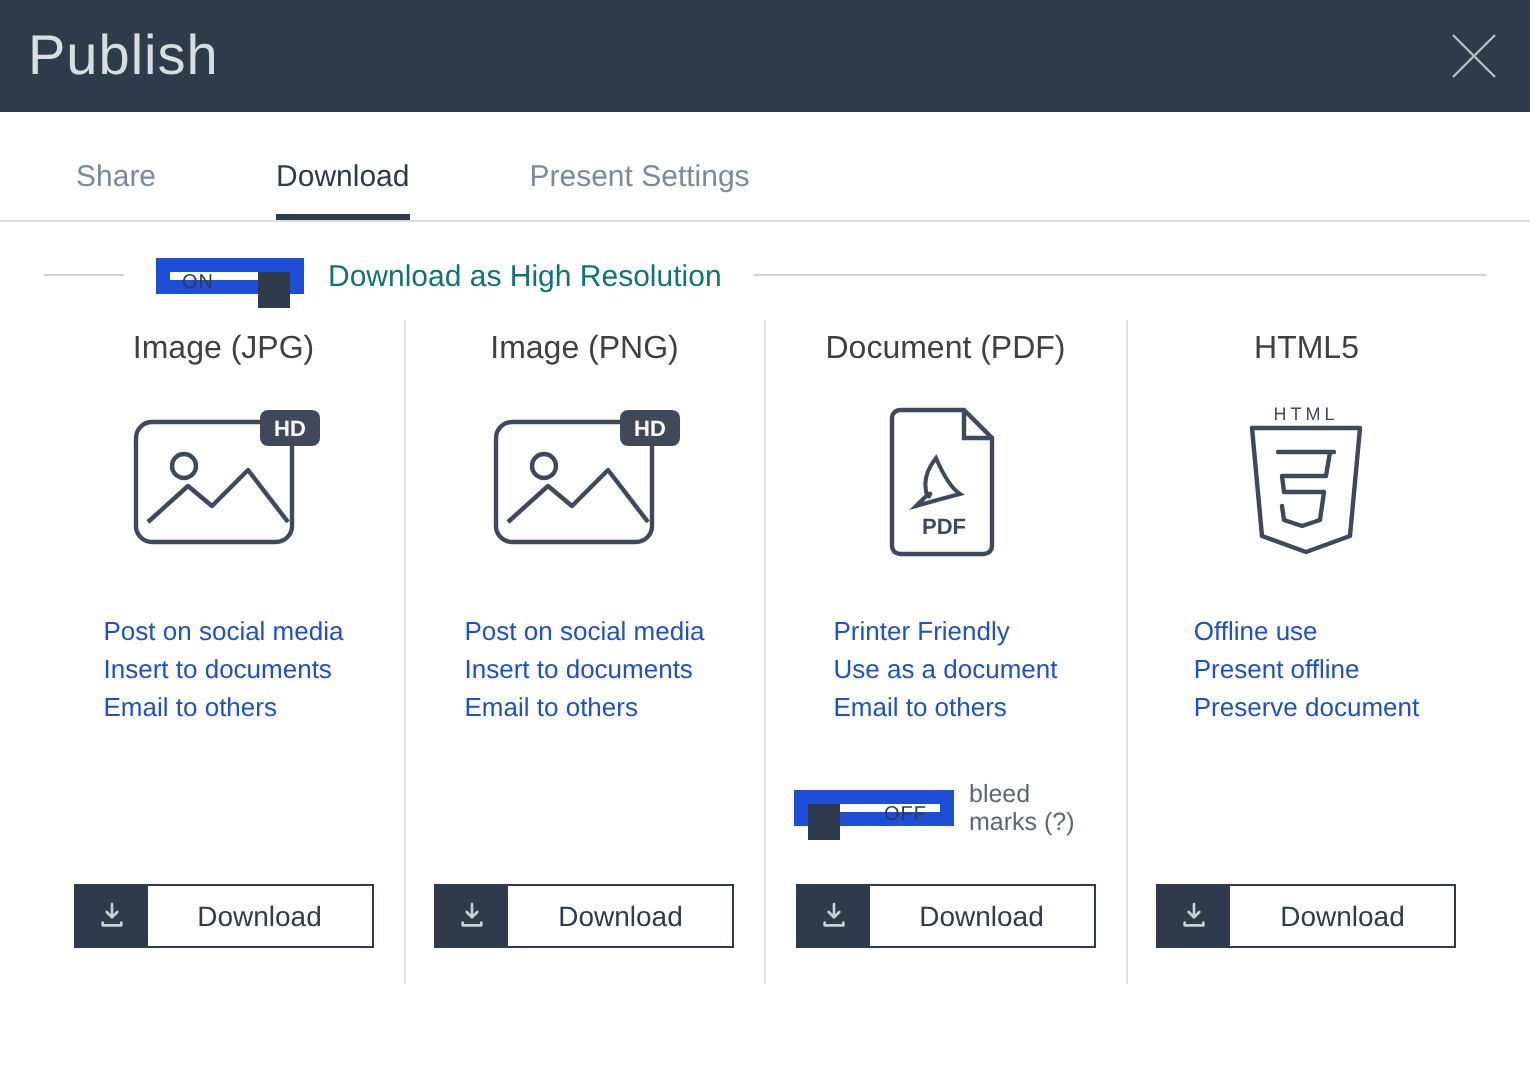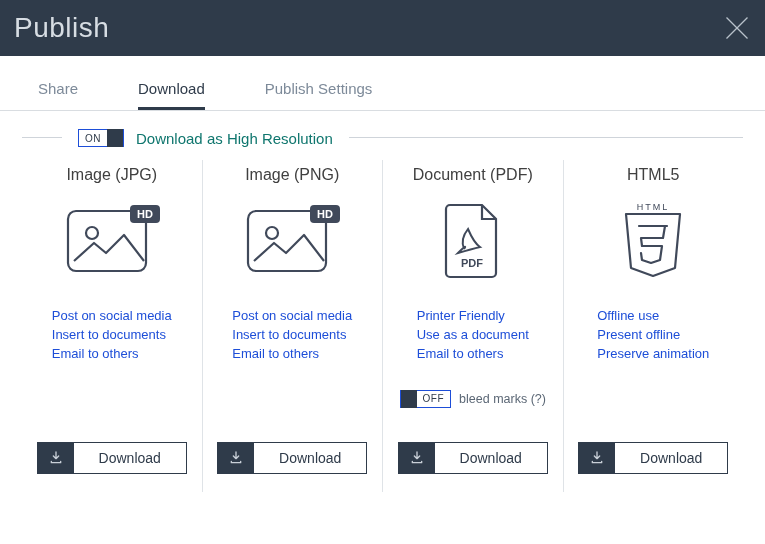--- a/index.html
+++ b/index.html
@@ -66,26 +66,27 @@
     left: 40px;
     background: #fff;
     padding: 0 16px;
     display: flex;
     align-items: center;
     gap: 12px;
     height: 28px;
   }
   .toggle {
     display: inline-flex;
-    align-items: center;
-    border: 1px solid #1d4ed8;
+    align-items: flex-start;
+    border: 7px solid #1d4ed8;
     height: 18px;
     font-size: 10px;
     cursor: pointer;
     user-select: none;
+    gap: 16px;
   }
   .toggle .lbl {
     padding: 0 6px;
     color: #2f3b4a;
     letter-spacing: 0.5px;
   }
   .toggle .knob {
     width: 16px;
     height: 18px;
     background: #2f3b4a;
@@ -176,21 +177,21 @@
     <svg viewBox="0 0 24 24">
       <line x1="3" y1="3" x2="21" y2="21" stroke="#b8c1cb" stroke-width="1"></line>
       <line x1="21" y1="3" x2="3" y2="21" stroke="#b8c1cb" stroke-width="1"></line>
     </svg>
   </div>
 </div>
 
 <div class="tabs">
   <div class="tab">Share</div>
   <div class="tab active">Download</div>
-  <div class="tab">Publish Settings</div>
+  <div class="tab">Present Settings</div>
 </div>
 
 <div class="content">
   <div class="fieldset">
     <div class="legend-row">
       <span class="toggle">
         <span class="lbl">ON</span>
         <span class="knob"></span>
       </span>
       <span class="toggle-label">Download as High Resolution</span>
@@ -287,21 +288,21 @@
         <div class="card-icon">
           <svg width="74" height="82" viewBox="0 0 74 82">
             <text x="37" y="10" font-size="9" fill="#40495a" text-anchor="middle" letter-spacing="2">HTML</text>
             <path d="M10 14 h54 l-5 54 l-22 8 l-22 -8 z" fill="none" stroke="#40495a" stroke-width="2.2" stroke-linejoin="round"></path>
             <path d="M23 26 h28 M23 26 v0 M49 26 l-2 12 h-22 l1 8 h20 l-2 14 l-9 3 l-9 -3 l-1 -7" fill="none" stroke="#40495a" stroke-width="2.2" stroke-linejoin="round" stroke-linecap="round"></path>
           </svg>
         </div>
         <div class="desc">
           <div>Offline use</div>
           <div>Present offline</div>
-          <div>Preserve animation</div>
+          <div>Preserve document</div>
         </div>
         <div class="dl-btn">
           <span class="icon-box">
               <svg viewBox="0 0 24 24">
                 <path d="M12 3v10m0 0l-4-4m4 4l4-4M5 17v2h14v-2" fill="none" stroke="#c9d0d8" stroke-width="2" stroke-linecap="round" stroke-linejoin="round"></path>
               </svg>
             </span>
           <span class="dl-text">Download</span>
         </div>
       </div>

